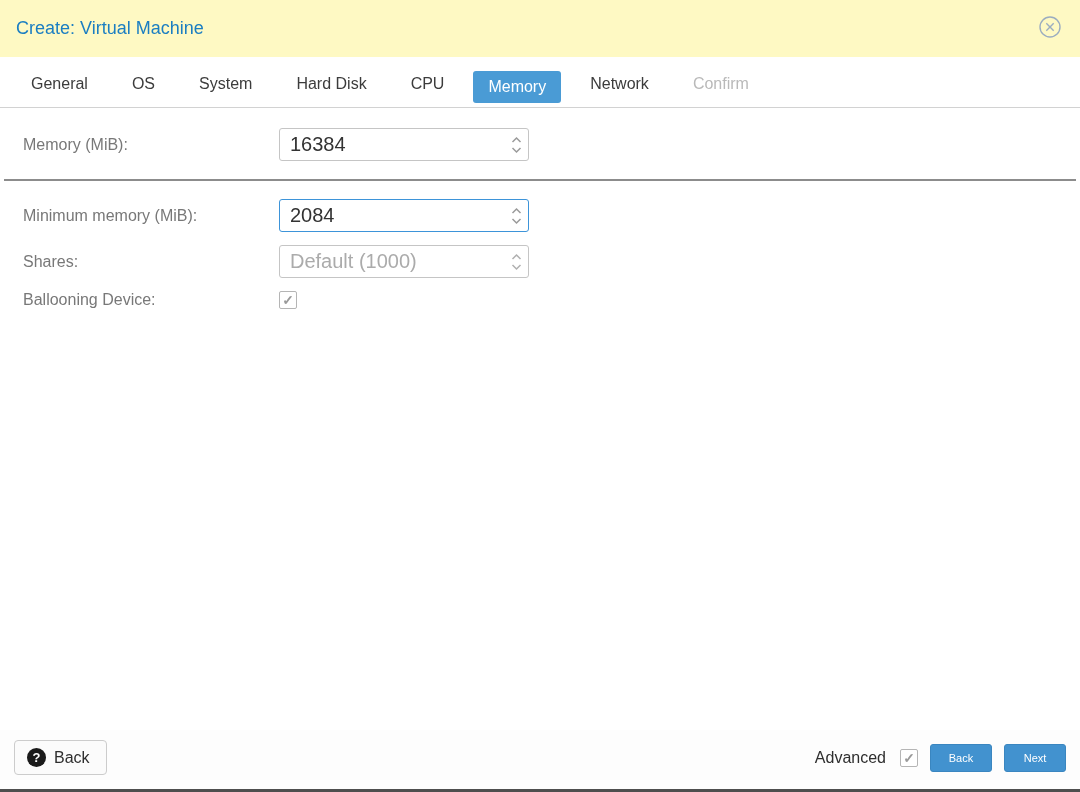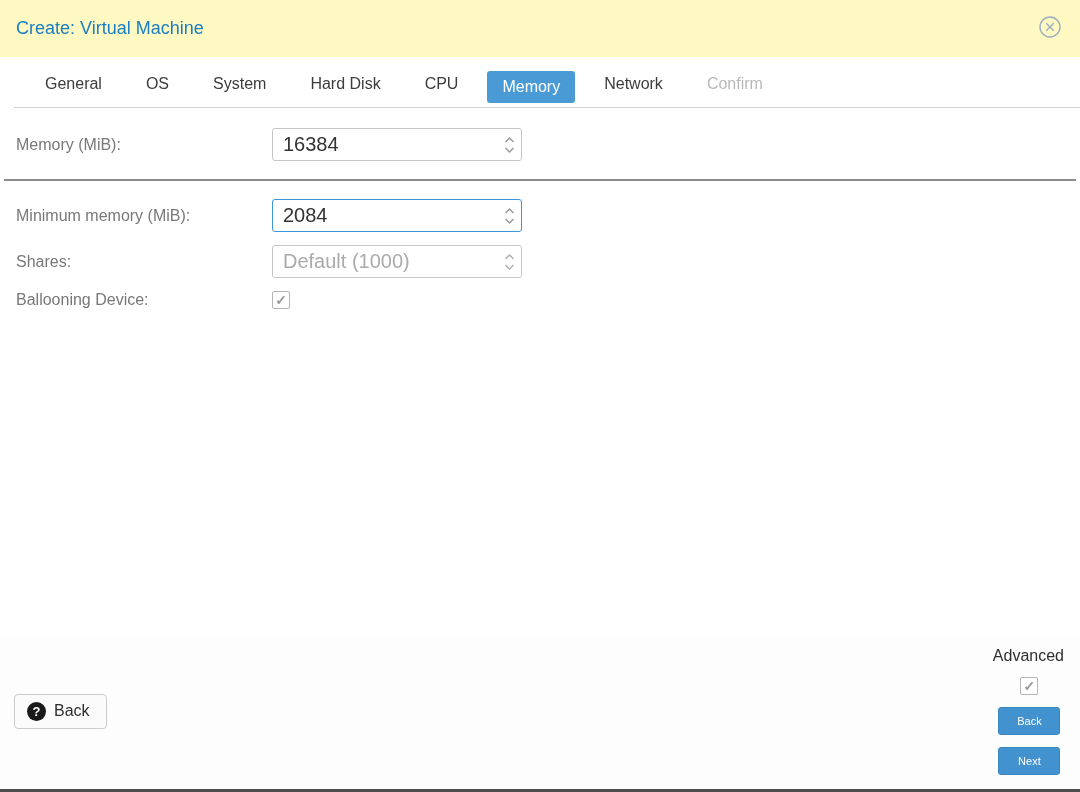--- a/index.html
+++ b/index.html
@@ -35,21 +35,20 @@
     cursor: pointer;
     display: flex; align-items: center; justify-content: center;
   }
   
   .tabbar {
     background: #ffffff;
     padding: 10px 0 0 16px;
     border-bottom: 1px solid #d2d2d2;
     display: flex;
     align-items: flex-end;
-    margin-left: 14px;
   }
   .tab {
     font-size: 16px;
     color: #3c3c3c;
     padding: 8px 15px 10px 15px;
     margin-right: 14px;
     margin-bottom: 4px;
     border-radius: 3px;
     cursor: pointer;
     white-space: nowrap;
@@ -65,20 +64,21 @@
     cursor: default;
   }
   
   .form {
     padding: 20px 16px 0 16px;
   }
   .form-row {
     display: flex;
     align-items: center;
     margin-bottom: 13px;
+    margin-left: 7px;
   }
   .form-label {
     width: 256px;
     font-size: 16px;
     color: #787878;
   }
   .field {
     position: relative;
     width: 250px;
   }
@@ -160,21 +160,20 @@
     font-size: 13px;
     font-weight: bold;
     display: inline-flex;
     align-items: center;
     justify-content: center;
   }
   .footer-right {
     display: flex;
     align-items: center;
     gap: 12px;
-    flex-direction: column;
   }
   .advanced-label {
     font-size: 16px;
     color: #2e2e2e;
     margin-right: 2px;
   }
   .btn-primary {
     background: #4292cf;
     color: #ffffff;
     border: 1px solid #3a86c0;

